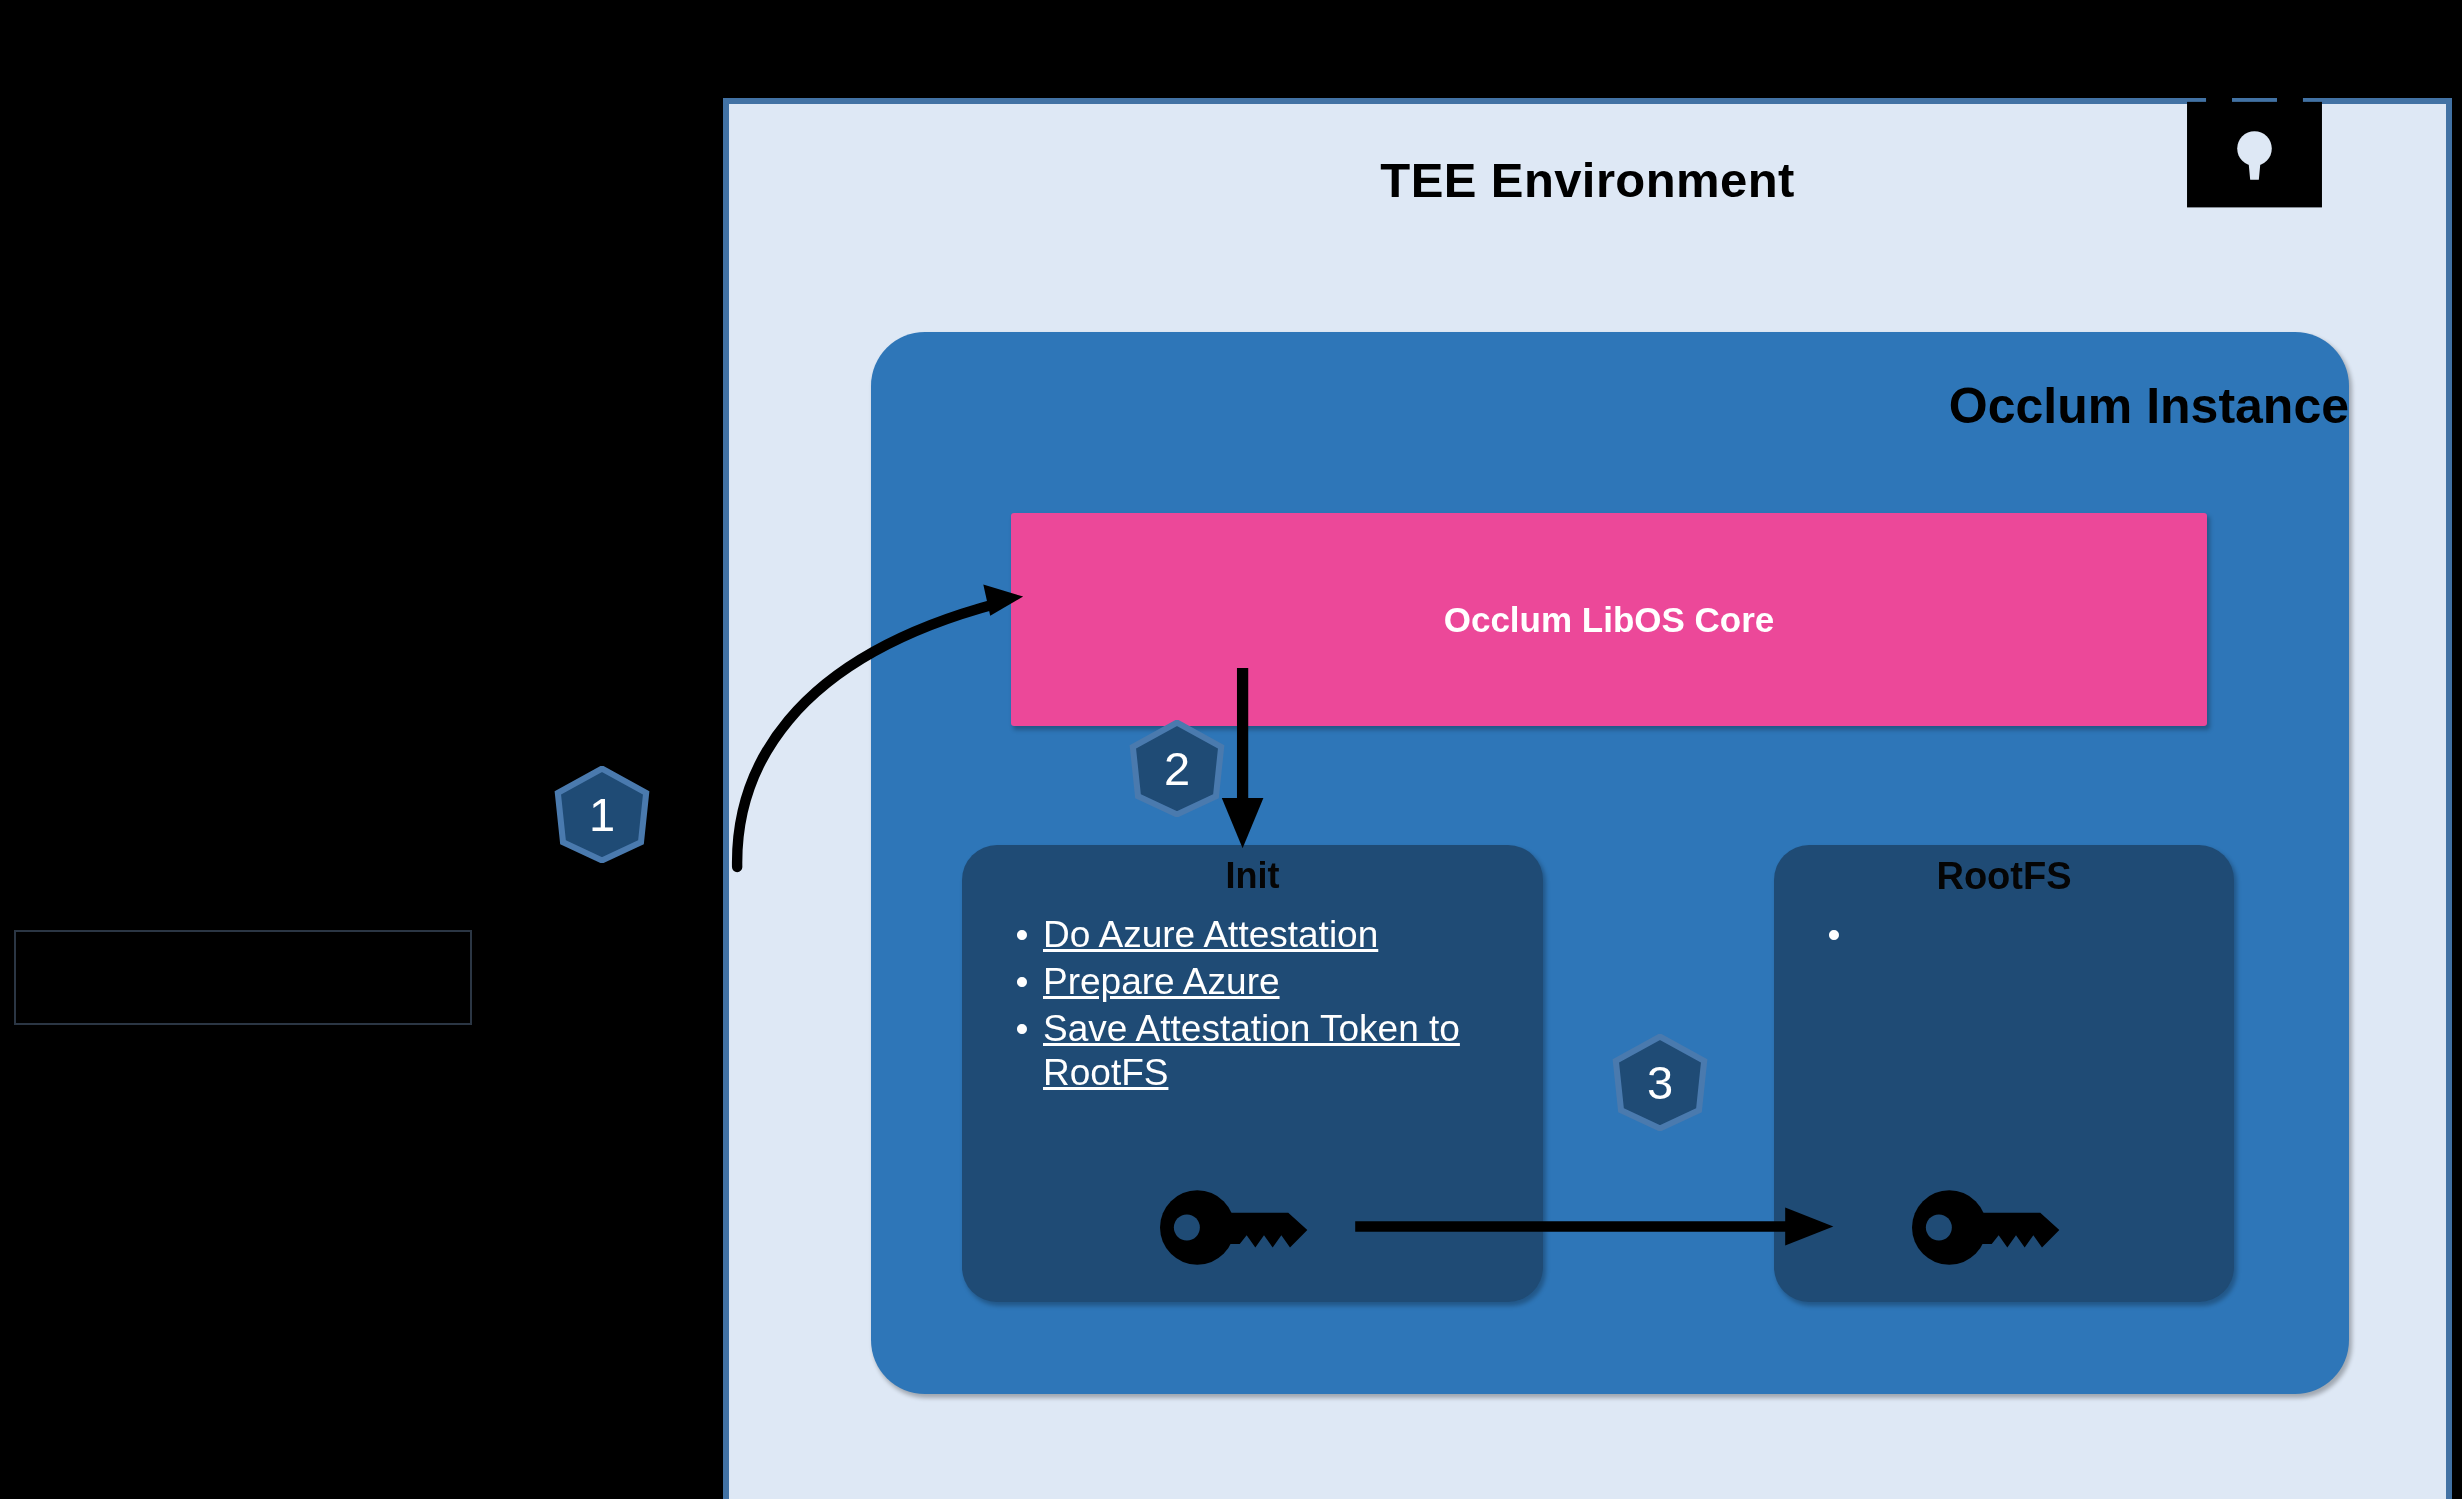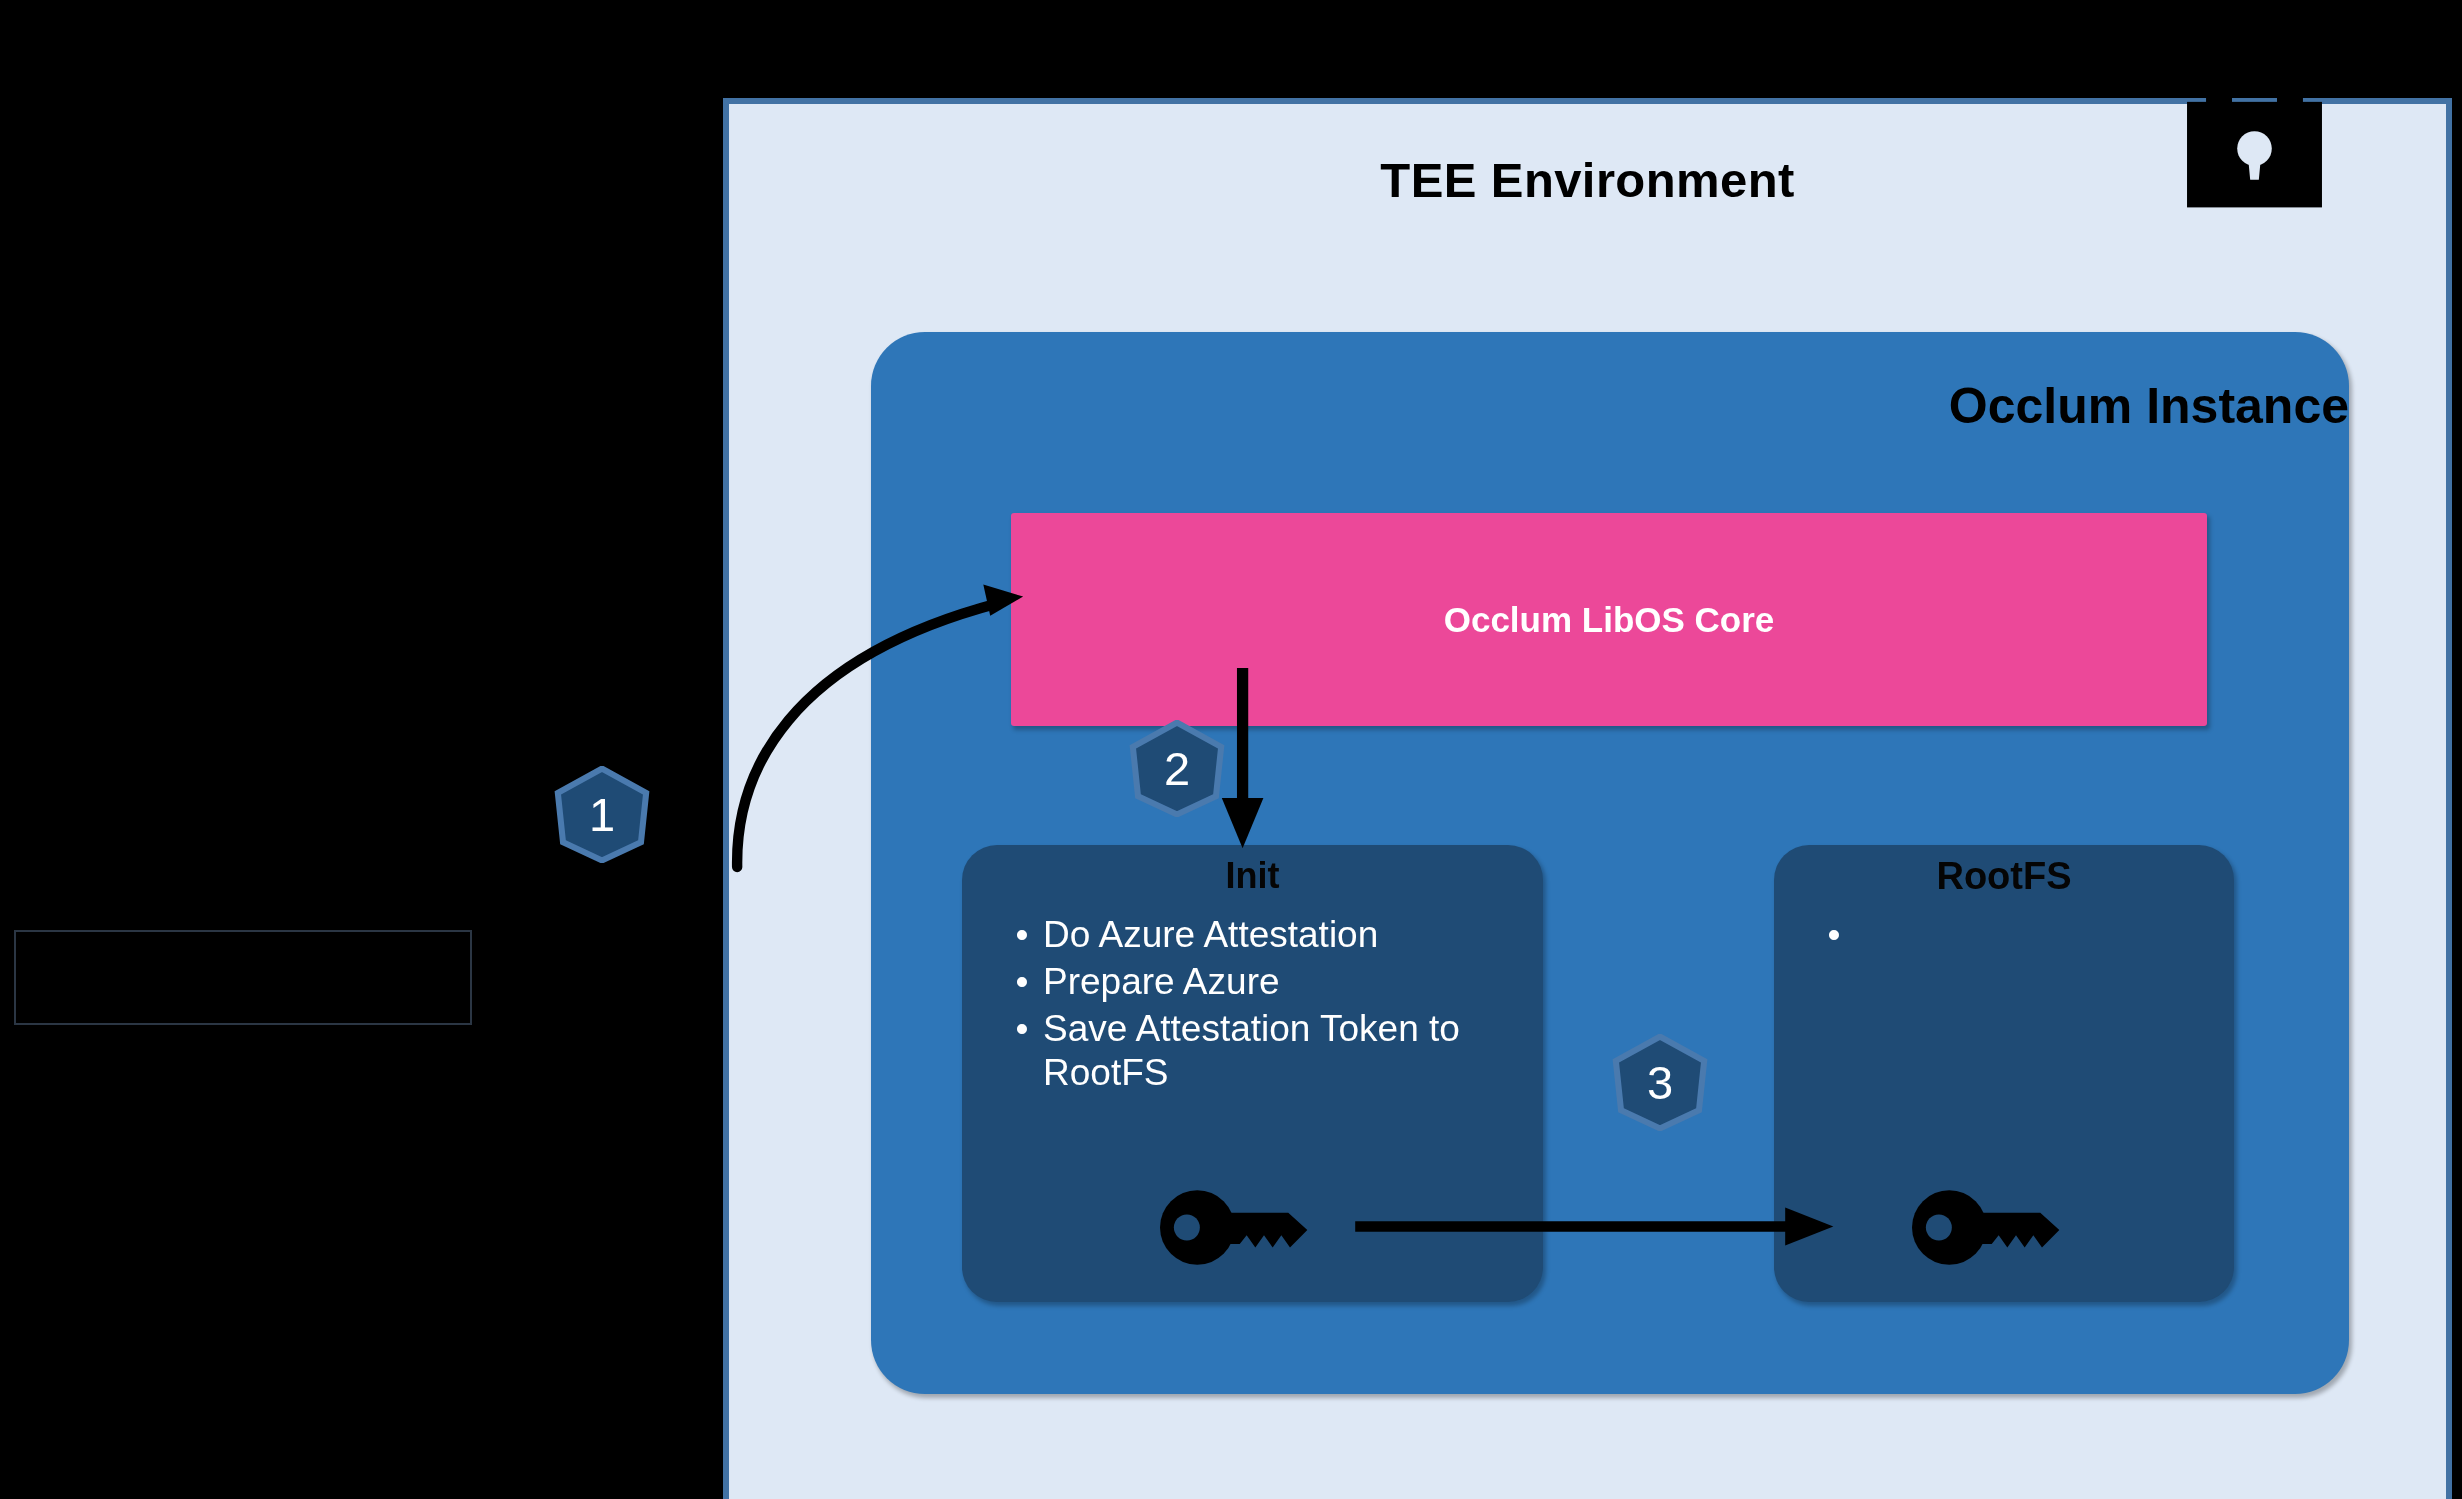--- a/index.html
+++ b/index.html
@@ -145,21 +145,21 @@
     line-height: 1.18;
     margin-bottom: 3.5px;
   }
   .bullet-dot {
     flex: 0 0 auto;
     width: 42px;
     text-align: center;
     font-size: 37px;
     line-height: 1.18;
   }
-  .bullet-text { flex: 1 1 auto; }
+  .bullet-text { flex: 1 1 auto; text-decoration: underline; }
 
   
   #rootfs-box {
     position: absolute;
     left: 1764px;
     top: 845px;
     width: 460px;
     height: 457px;
     background: #1F4B75;
     border-radius: 35px;

